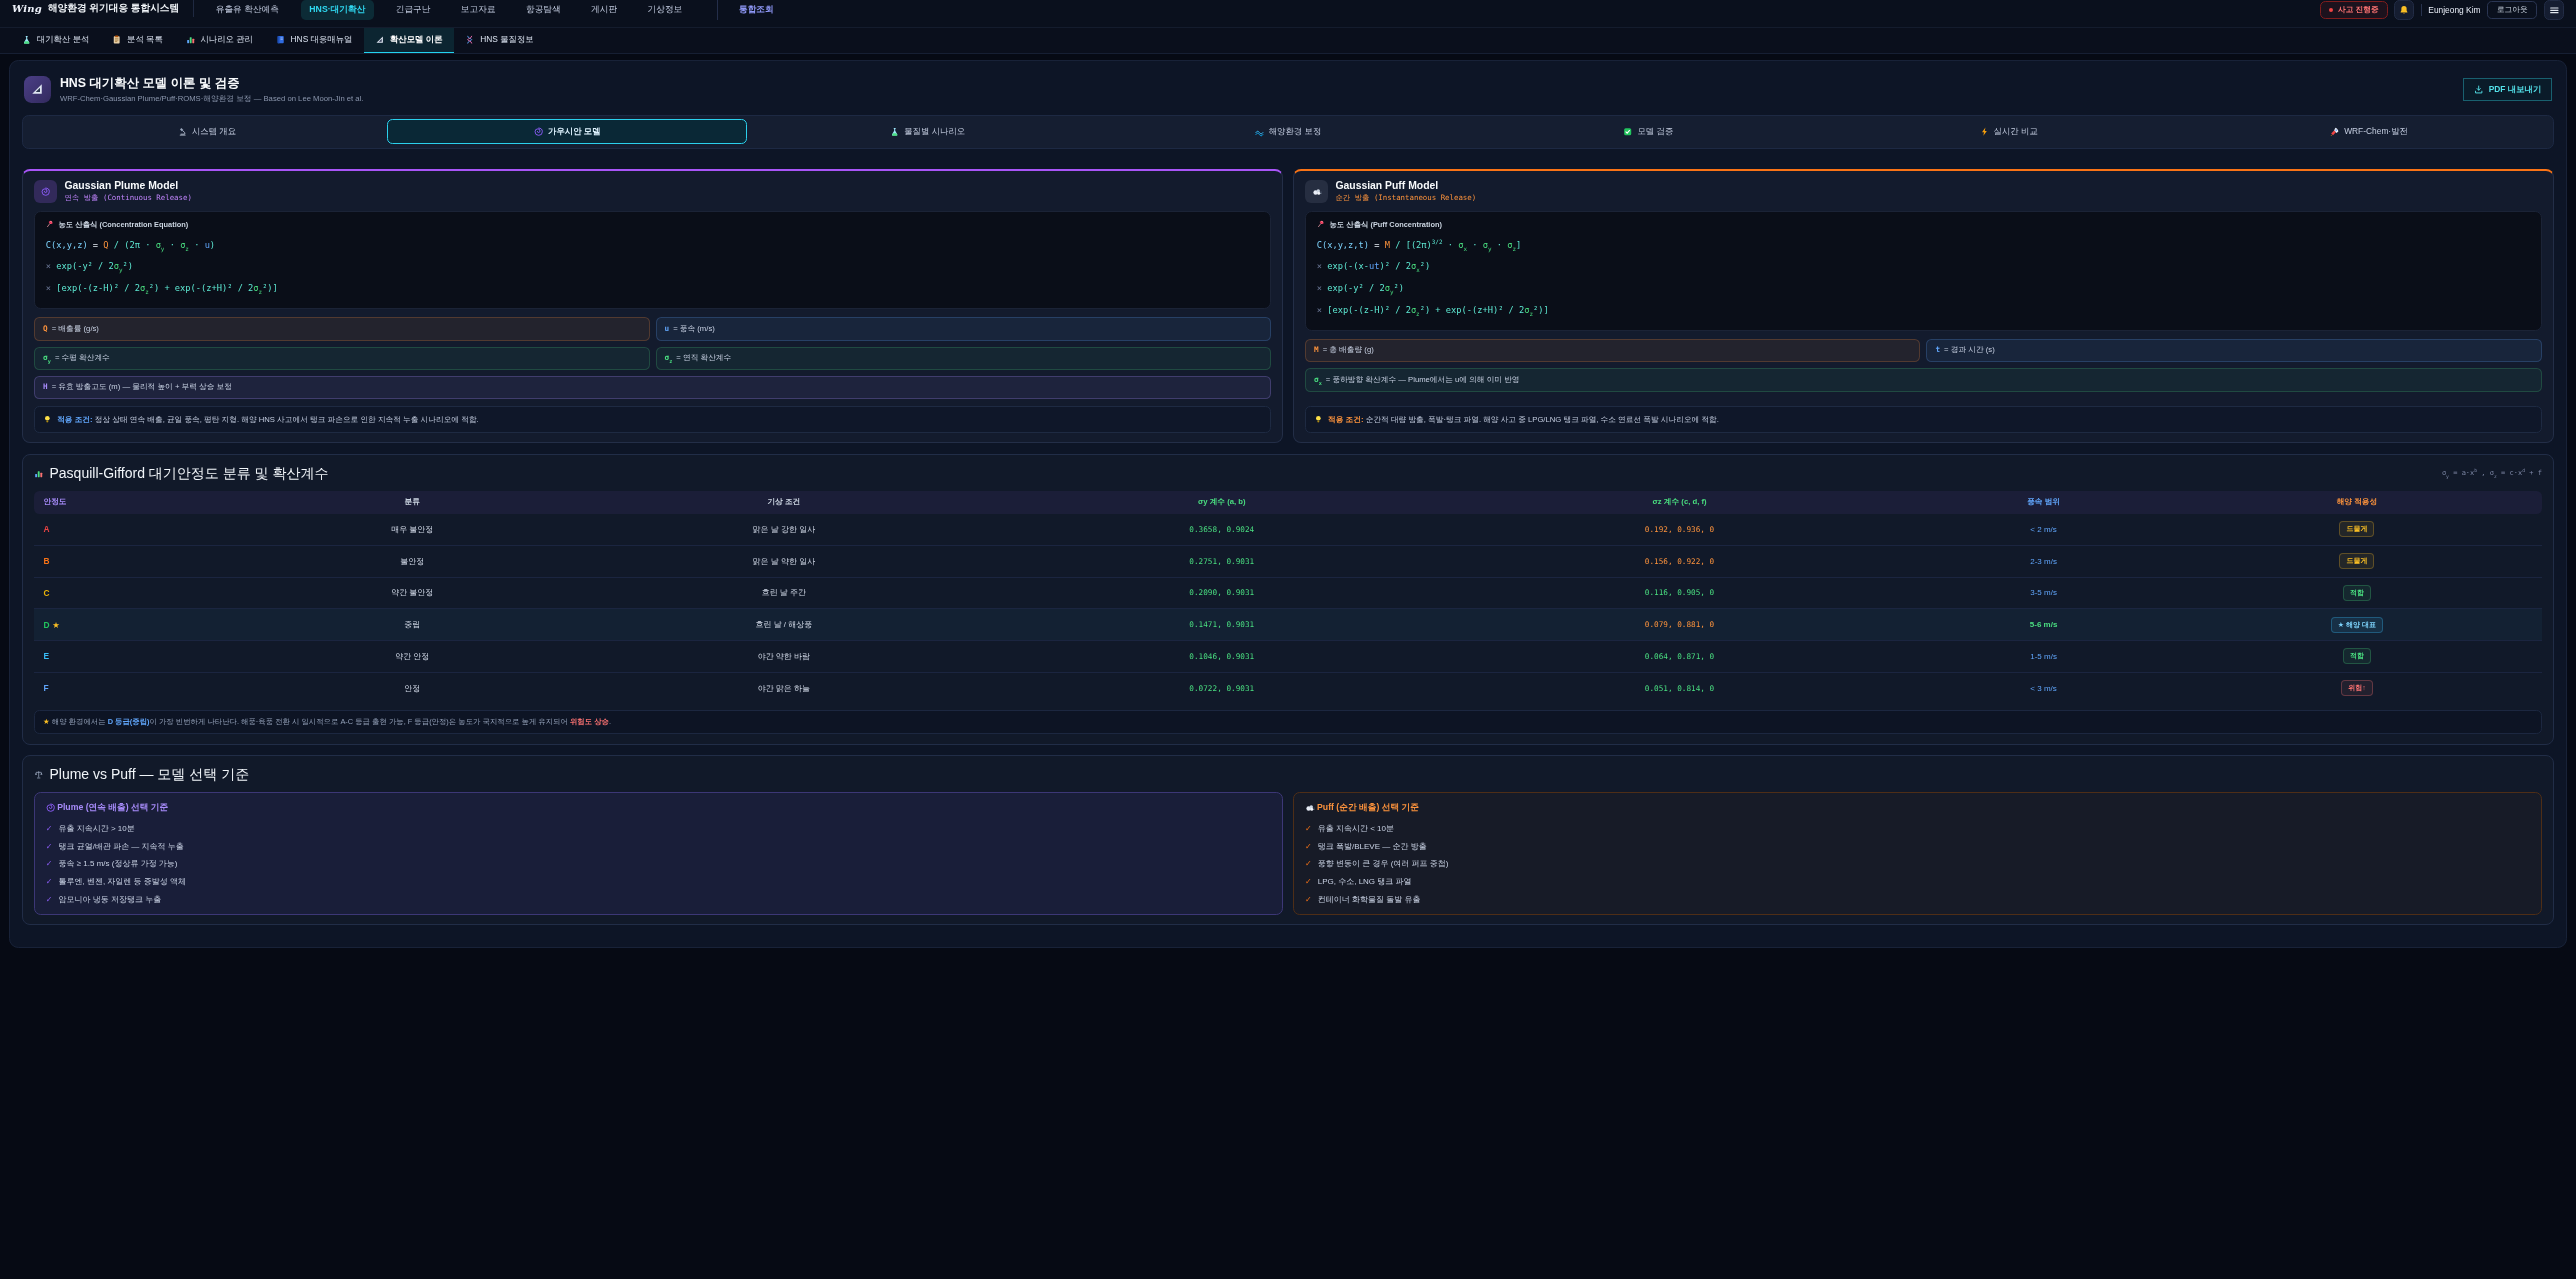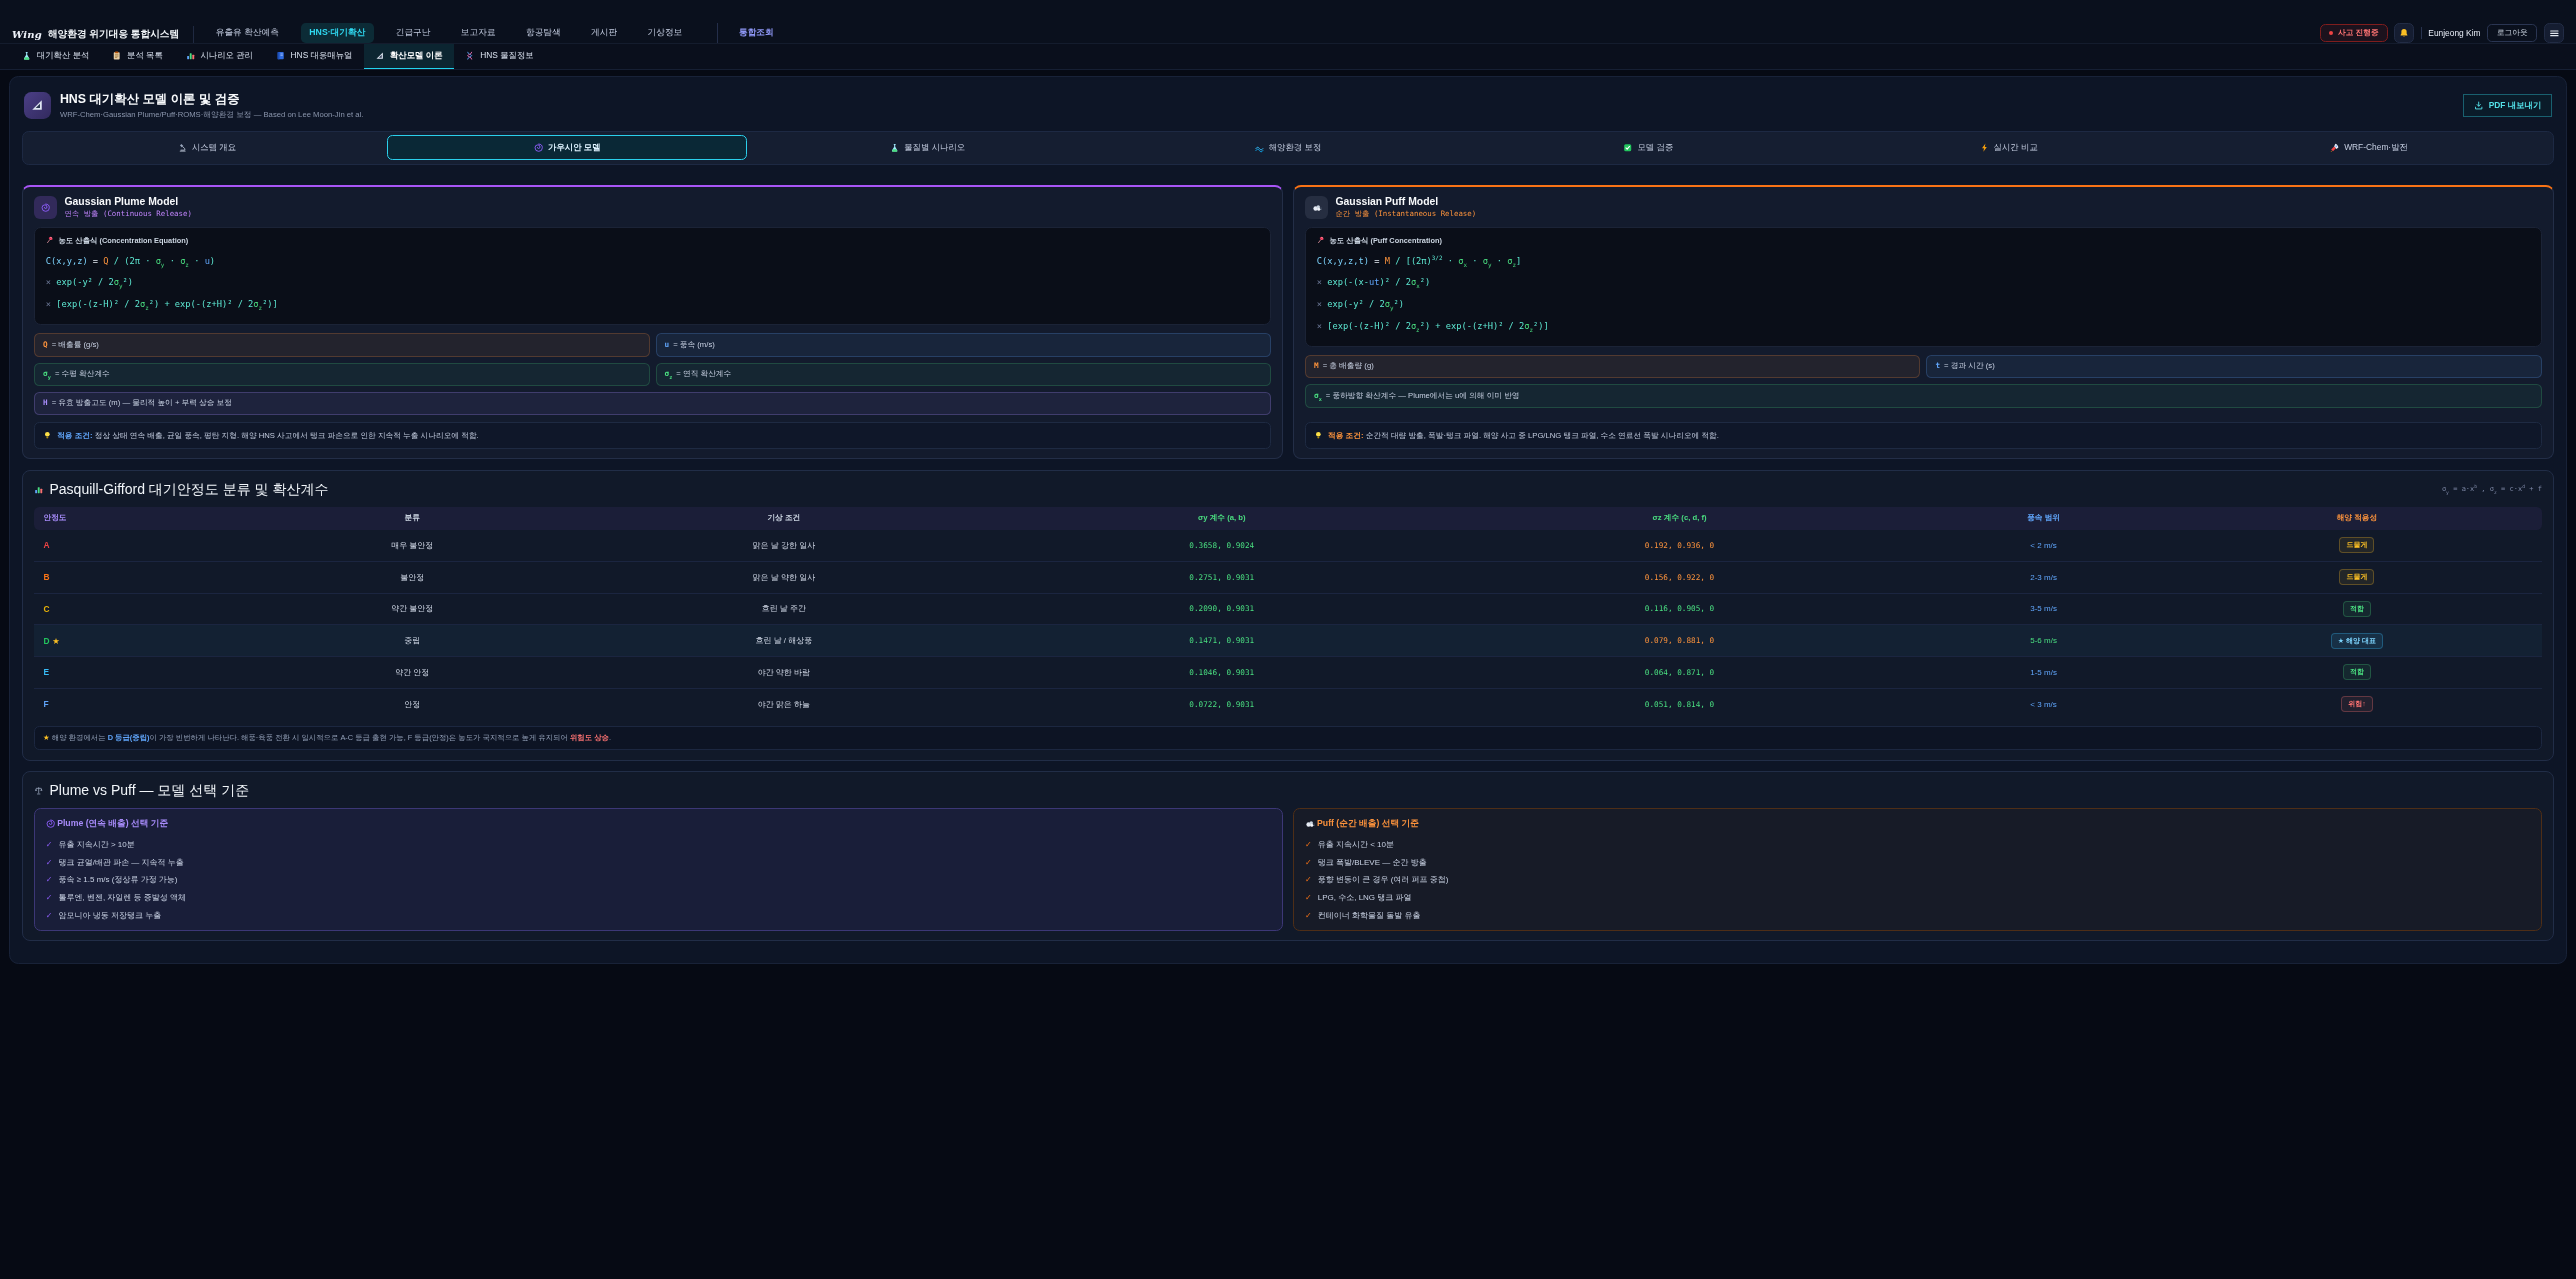--- a/index.html
+++ b/index.html
@@ -3,21 +3,21 @@
 <meta charset="utf-8">
 <style>
   *{box-sizing:border-box}
   html,body{margin:0;padding:0;background:#060a14;color:#e2e8f0;
     font-family:"Liberation Sans","DejaVu Sans",sans-serif;}
   body{min-height:639px}
   svg{display:block}
   sub,sup{font-size:.68em}
 
   
-  .topbar{display:flex;align-items:flex-end;height:44px;background:#0a101d;
+  .topbar{display:flex;align-items:flex-start;height:28px;background:#0a101d;
     border-bottom:0.7px solid #141c2d;padding:0 12px;gap:13.4px}
   .brand{display:flex;align-items:center;gap:6px;padding-right:13.4px;
     border-right:0.7px solid #1f2941;height:17.4px}
   .logo{font-family:"DejaVu Serif",serif;font-style:italic;font-weight:bold;
     font-size:10px;color:#eef2fa;letter-spacing:0.2px}
   .brand-title{font-weight:700;font-size:9.7px;color:#f1f5f9;white-space:nowrap}
   .topnav{display:flex;gap:13px;align-items:center;flex:1;min-width:0}
   .tn{padding:4px 8.7px;border-radius:4.7px;font-size:8.7px;color:#c3cce0;
     cursor:pointer;white-space:nowrap}
   .tn.active{background:#0c2b36;color:#2fd8f0;font-weight:700}
@@ -577,21 +577,21 @@
             <td><span style="color: rgb(96, 165, 250);">3-5 m/s</span></td>
             <td><span class="badge badge-green">적합</span></td>
           </tr>
 
           <tr class="row-hl">
             <td class="grade"><span style="color: rgb(34, 197, 94);">D</span><span class="gstar">★</span></td>
             <td>중립</td>
             <td>흐린 날 / 해상풍</td>
             <td class="mono sy">0.1471, 0.9031</td>
             <td class="mono"><span style="color: rgb(251, 146, 60);">0.079, 0.881, 0</span></td>
-            <td><span style="color: rgb(74, 222, 128);">5-6 m/s</span></td>
+            <td><span style="color: rgb(74, 222, 128); font-weight: bold;">5-6 m/s</span></td>
             <td><span class="badge badge-blue">★ 해양 대표</span></td>
           </tr>
 
           <tr>
             <td class="grade"><span style="color: rgb(56, 189, 248);">E</span><span class="gstar"></span></td>
             <td>약간 안정</td>
             <td>야간 약한 바람</td>
             <td class="mono sy">0.1046, 0.9031</td>
             <td class="mono"><span style="color: rgb(74, 222, 128);">0.064, 0.871, 0</span></td>
             <td><span style="color: rgb(96, 165, 250);">1-5 m/s</span></td>

